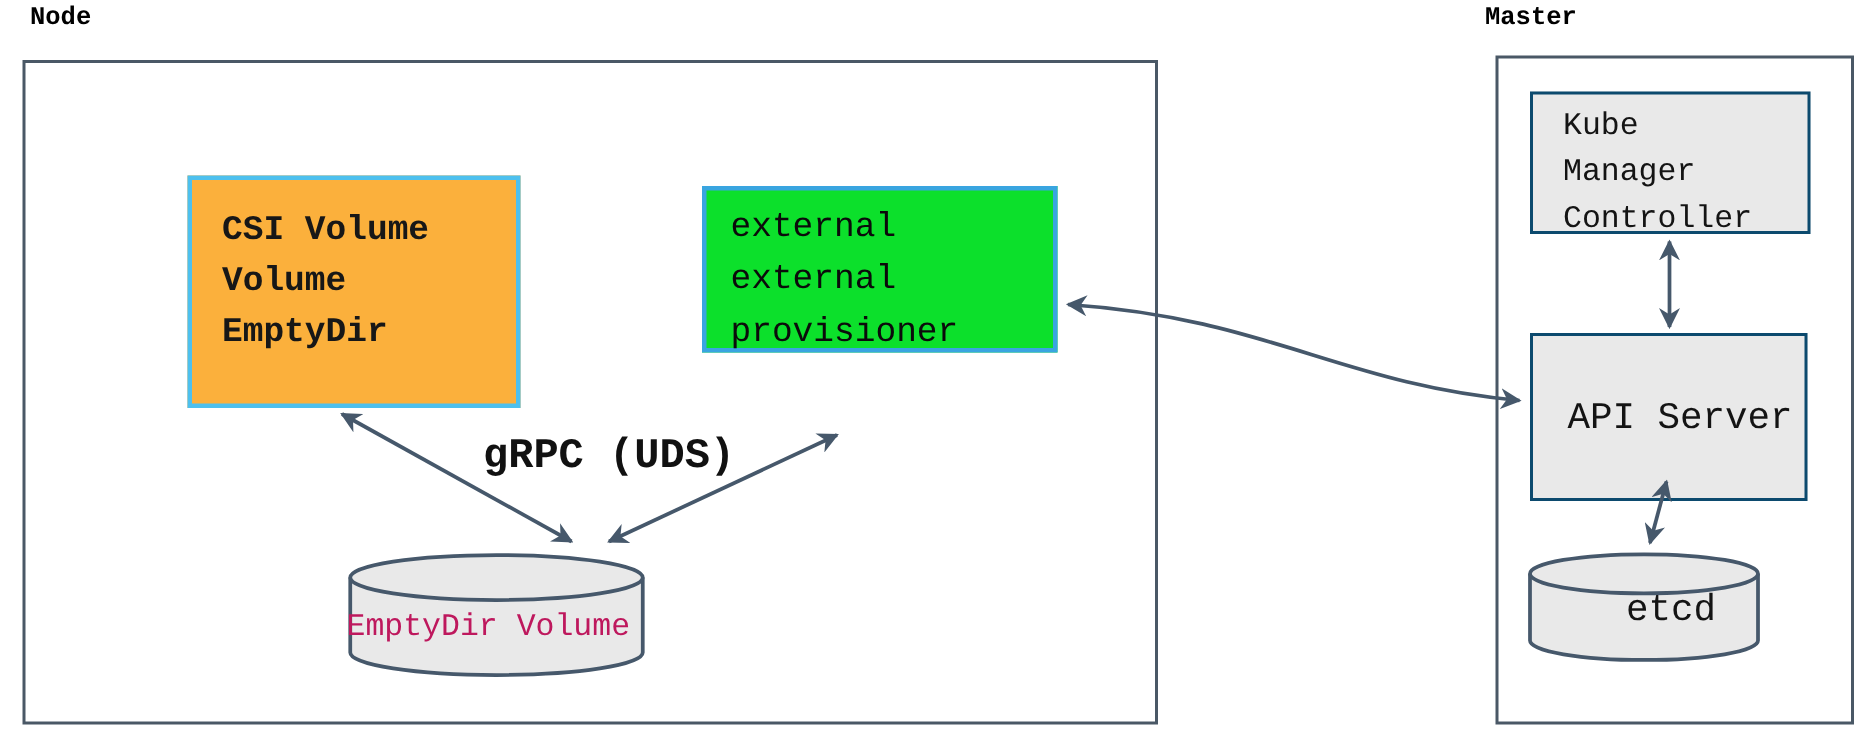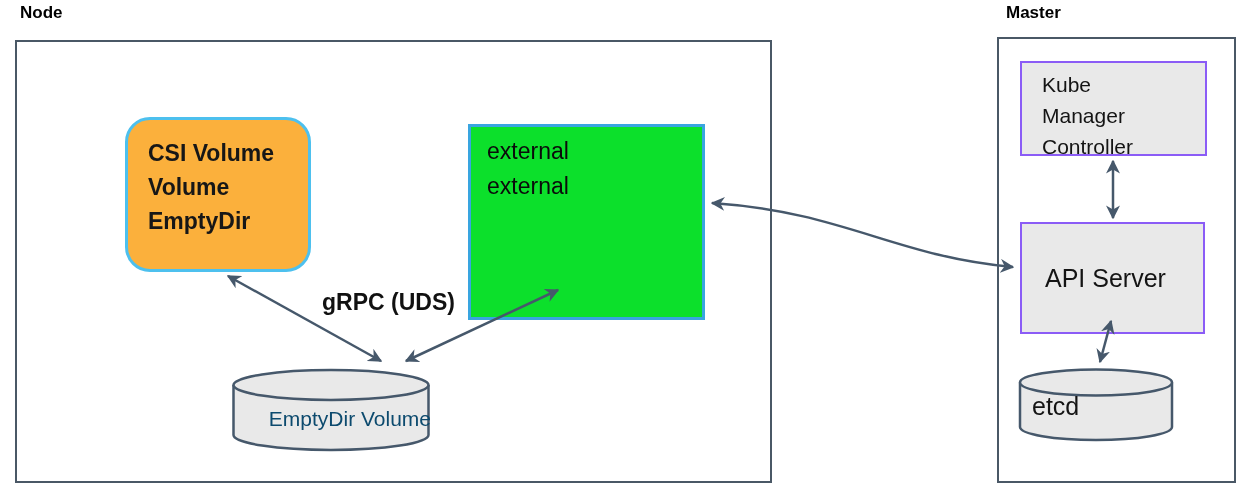--- a/index.html
+++ b/index.html
@@ -3,20 +3,21 @@
 <meta charset="utf-8">
 <style>
   html, body { margin: 0; padding: 0; background: #ffffff; }
   body { font-family: "Liberation Sans", "DejaVu Sans", sans-serif; color: #111111; }
   #stage {
     position: relative;
     width: 1250px;
     height: 496px;
     background: #ffffff;
     overflow: hidden;
+    font-family: Liberation Mono, monospace;
   }
   .abs { position: absolute; }
   .zone-label {
     font-size: 17px;
     font-weight: bold;
     color: #000000;
     letter-spacing: 0px;
   }
   .outer-box {
     border: 2px solid #4A5866;
@@ -41,101 +42,102 @@
     box-sizing: border-box;
     background: #0CE02B;
     border: 3px solid #39A5E0;
     font-size: 23px;
     font-weight: normal;
     line-height: 35px;
     padding: 7px 0 0 16px;
     color: #0b0b0b;
   }
   .grpc-label {
-    font-size: 23px;
+    font-size: 28px;
     font-weight: bold;
     color: #111111;
   }
   .gray-box {
     box-sizing: border-box;
     background: #E9E9E9;
-    border: 2px solid #8b5cf6;
+    border: 2px solid #0c4a6e;
     color: #141414;
   }
   .kcm-text {
     font-size: 21px;
     line-height: 31px;
     padding: 6px 0 0 20px;
   }
   .api-text {
     font-size: 25px;
     display: flex;
     align-items: center;
     padding-left: 23px;
   }
   .cyl-label {
     font-size: 21px;
-    color: #0c4a6e;
-    text-align: right;
+    color: #be185d;
+    text-align: left;
   }
   .etcd-label {
     font-size: 25px;
     color: #141414;
   }
   svg { display: block; }
   #arrow-overlay { pointer-events: none; }
 </style>
 </head>
 <body>
 
 <div id="stage">
 
   <div class="abs zone-label" style="left:20px; top:3px;">Node</div>
 
   <div class="abs outer-box" style="left:15px; top:40px; width:757px; height:443px;"></div>
 
 
-  <div class="abs csi-box" style="left:125px; top:117px; width:186px; height:155px;border-radius:25px;">
+  <div class="abs csi-box" style="left:125px; top:117px; width:222px; height:155px;">
     <div>CSI Volume</div>
     <div>Volume</div>
     <div>EmptyDir</div>
   </div>
 
-  <div class="abs sidecar-box" style="left:468px; top:124px; width:237px; height:196px;">
+  <div class="abs sidecar-box" style="left:468px; top:124px; width:237px; height:111px;">
     <div>external</div>
     <div>external</div>
+    <div>provisioner</div>
   </div>
 
   <div class="abs grpc-label" style="left:322px; top:289px;">gRPC (UDS)</div>
 
   <svg class="abs" style="left:231px; top:368px;" width="200" height="86" viewBox="0 0 200 86">
     <path d="M 2.5 17 L 2.5 67 A 97.5 15 0 0 0 197.5 67 L 197.5 17" fill="#E9E9E9" stroke="#46586B" stroke-width="2.5" stroke-linejoin="round"></path>
     <ellipse cx="100" cy="17" rx="97.5" ry="15" fill="#E9E9E9" stroke="#46586B" stroke-width="2.5"></ellipse>
   </svg>
   <div class="abs cyl-label" style="left:231px; top:407px; width:200px;">EmptyDir Volume</div>
 
-  <div class="abs zone-label" style="left:990px; top:3px;margin-left:16px;">Master</div>
+  <div class="abs zone-label" style="left:990px; top:3px;">Master</div>
 
   <div class="abs outer-box" style="left:997px; top:37px; width:239px; height:446px;"></div>
 
   <div class="abs gray-box kcm-text" style="left:1020px; top:61px; width:187px; height:95px;">
     <div>Kube</div>
     <div>Manager</div>
     <div>Controller</div>
   </div>
 
   <div class="abs gray-box api-text" style="left:1020px; top:222px; width:185px; height:112px;">
     <span>API Server</span>
   </div>
 
   <svg class="abs" style="left:1018px; top:368px;" width="156" height="74" viewBox="0 0 156 74">
     <path d="M 2 14.5 L 2 59 A 76 13 0 0 0 154 59 L 154 14.5" fill="#E9E9E9" stroke="#46586B" stroke-width="2.5" stroke-linejoin="round"></path>
     <ellipse cx="78" cy="14.5" rx="76" ry="13" fill="#E9E9E9" stroke="#46586B" stroke-width="2.5"></ellipse>
   </svg>
-  <div class="abs etcd-label" style="left:1032px; top:392px;text-align:center;">etcd</div>
+  <div class="abs etcd-label" style="left:1084px; top:392px;text-align:center;">etcd</div>
 
   <svg id="arrow-overlay" class="abs" style="left:0; top:0;" width="1250" height="496" viewBox="0 0 1250 496">
     <defs>
       <marker id="ah" viewBox="0 0 10 10" refX="9" refY="5" markerWidth="5.6" markerHeight="5.6" orient="auto-start-reverse">
         <path d="M 0 0 L 10 5 L 0 10 L 3 5 Z" fill="#46586B"></path>
       </marker>
     </defs>
 
     <path d="M 228 276 L 381 361" fill="none" stroke="#46586B" stroke-width="2.5" marker-start="url(#ah)" marker-end="url(#ah)"></path>
 

